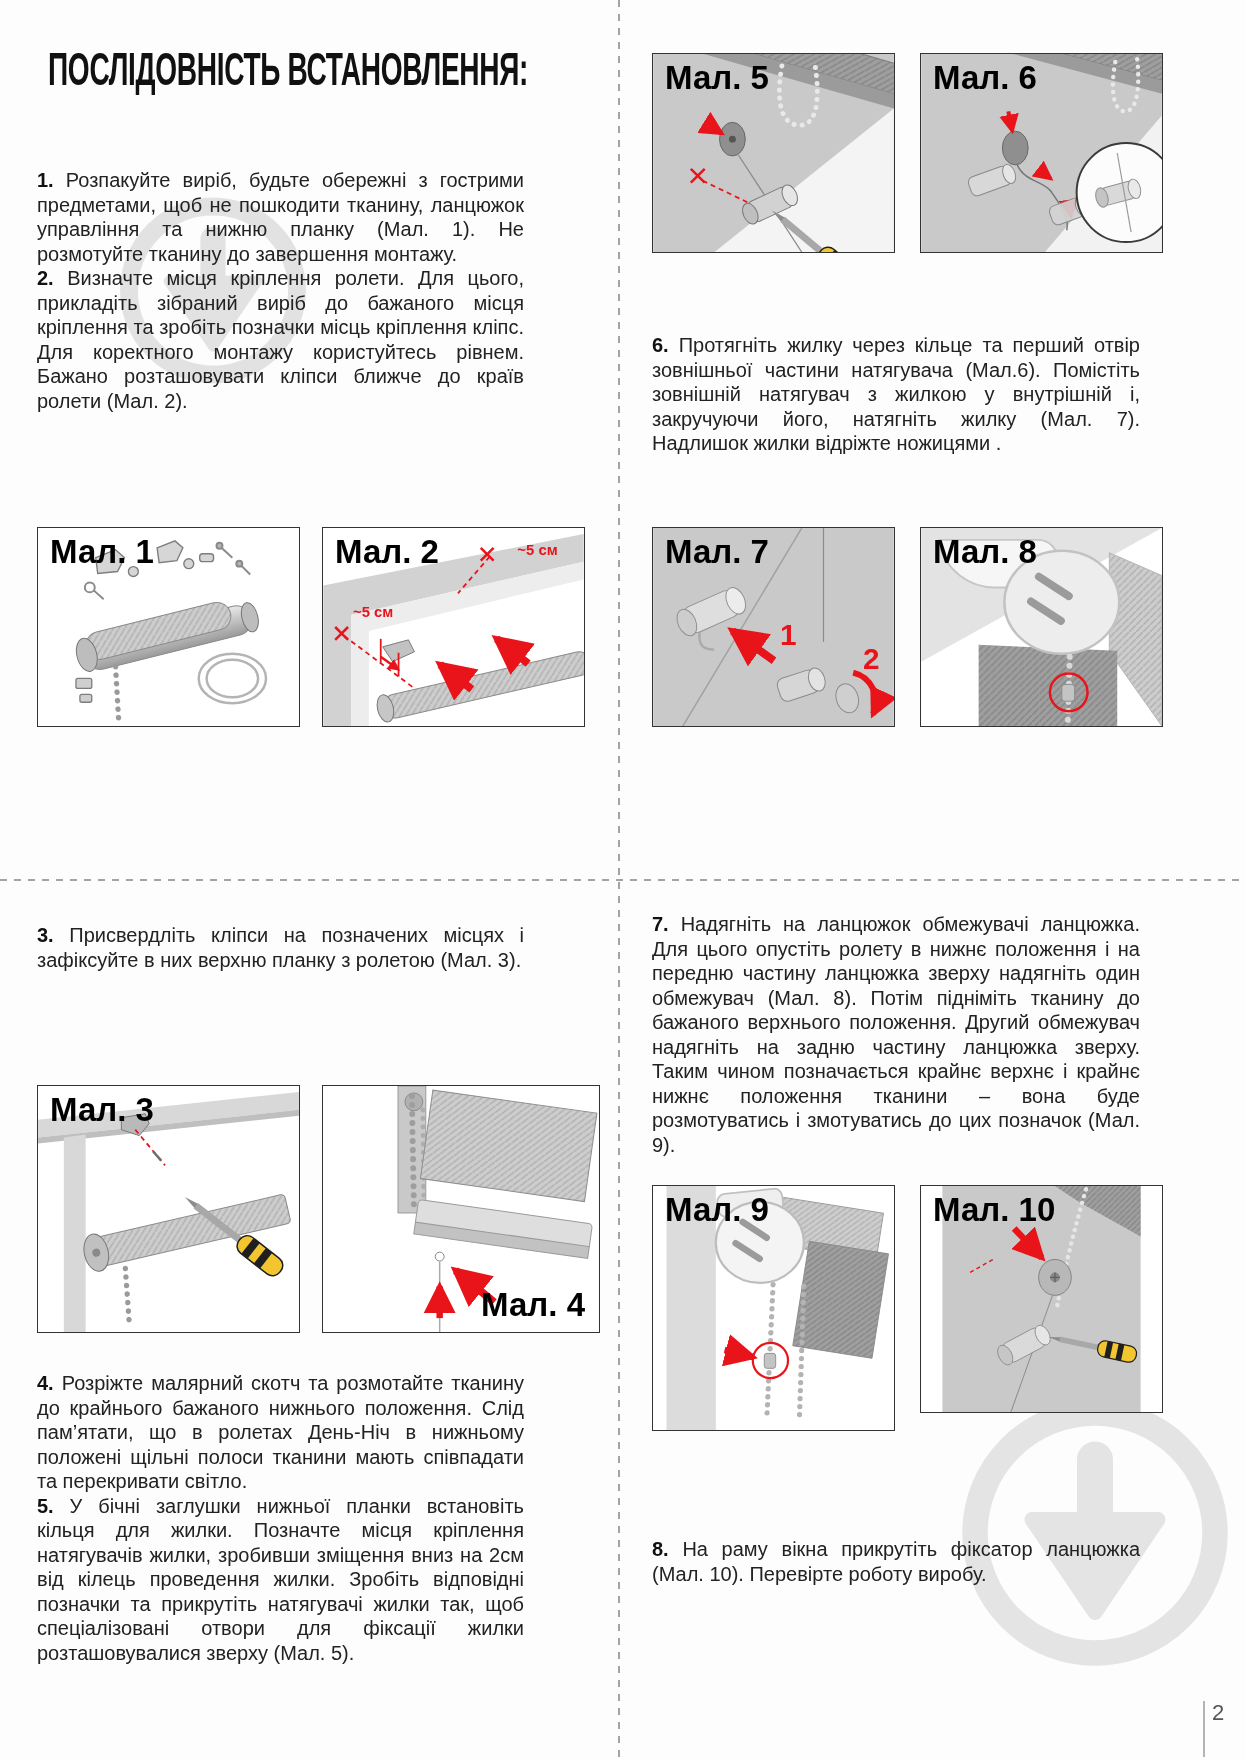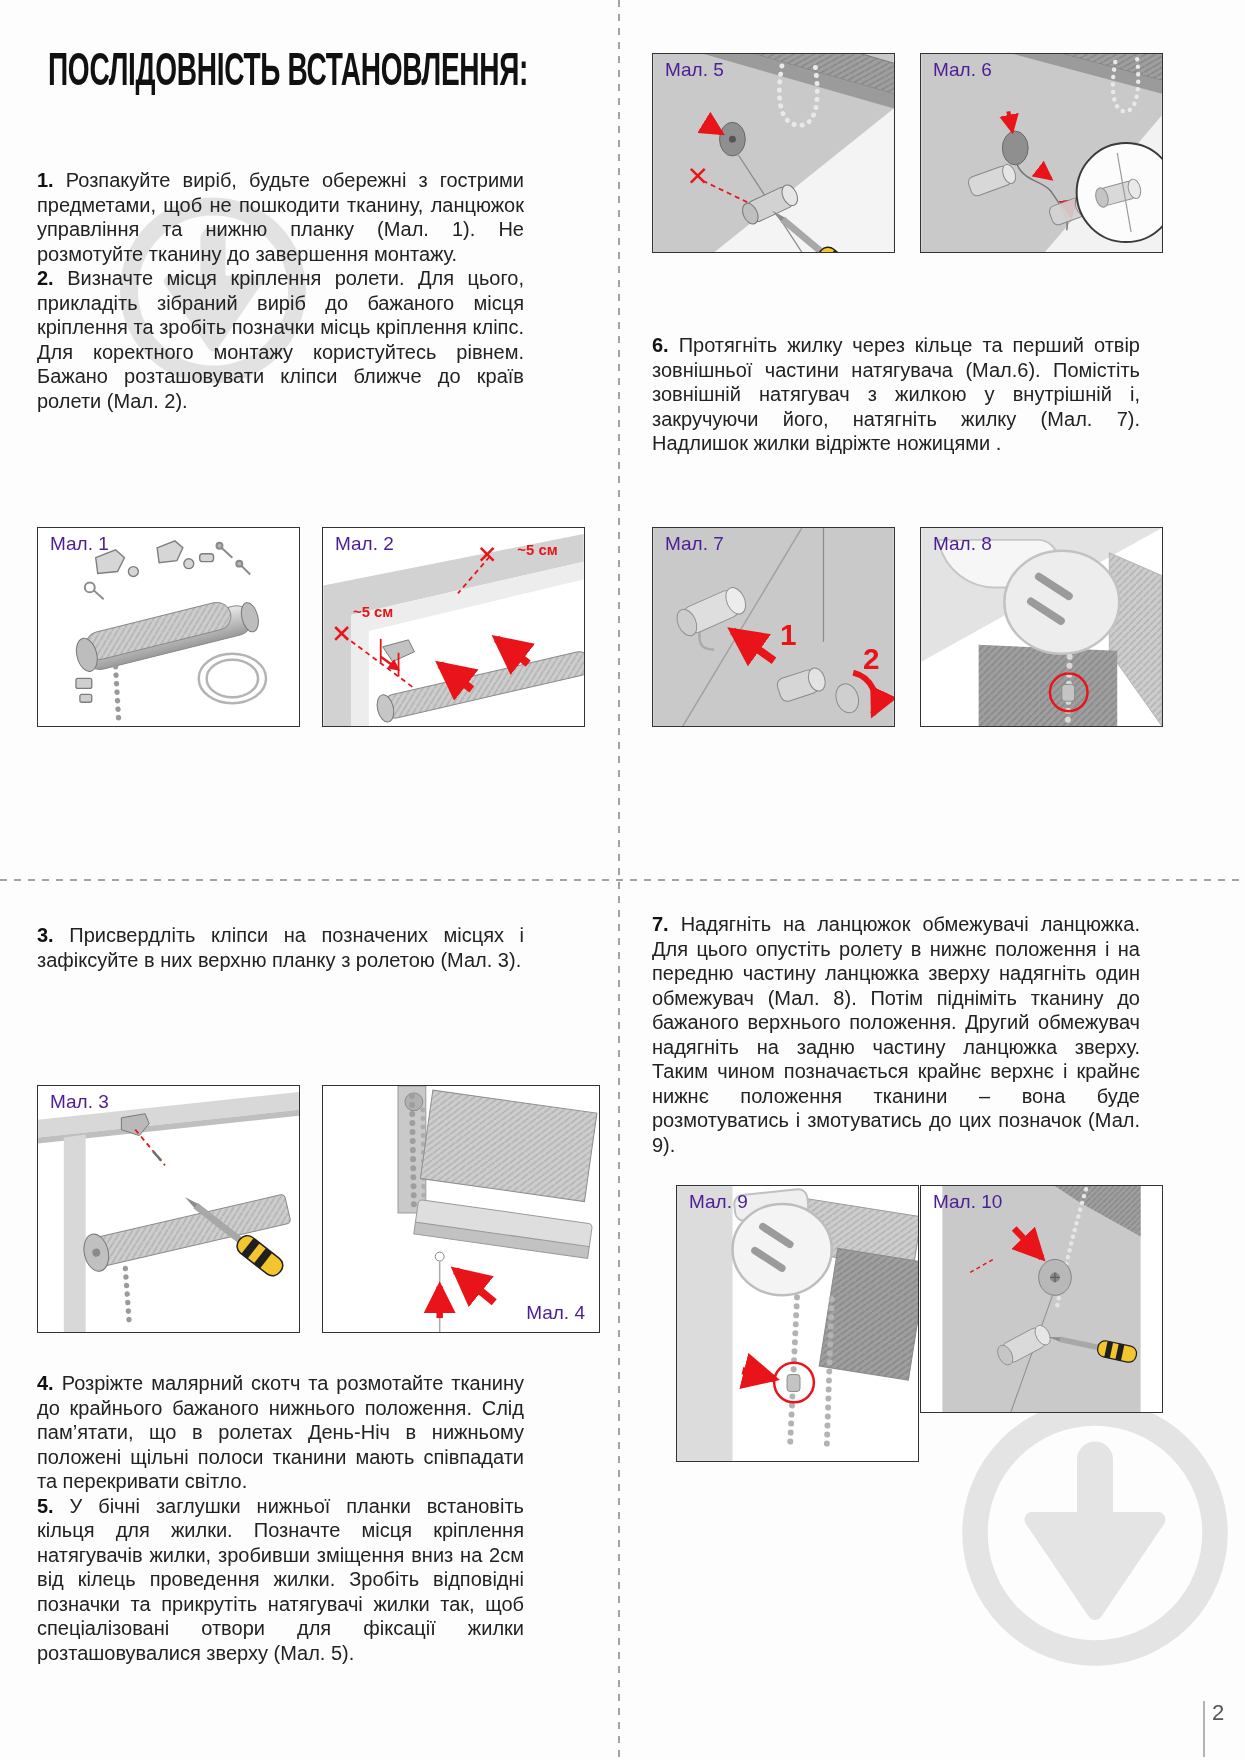--- a/index.html
+++ b/index.html
@@ -10,21 +10,21 @@
      background:repeating-linear-gradient(to bottom,#a3a3a3 0 7px,transparent 7px 14px);}
   .divider-h{position:absolute;z-index:1;height:2px;left:0;width:1245px;
      background:repeating-linear-gradient(to right,#a3a3a3 0 7px,transparent 7px 14px);}
   .title{position:absolute;z-index:2;left:48px;top:42px;font-size:46px;font-weight:800;
      white-space:nowrap;letter-spacing:-0.5px;transform:scaleX(0.61);transform-origin:left top;color:#111;}
   .txt{position:absolute;z-index:2;text-align:justify;font-size:20px;line-height:24.5px;color:#222;}
   .txt p{margin:0;}
   .txt b{font-weight:700;color:#111;}
   .fig{position:absolute;z-index:1;background:#fff;border:1.8px solid #333;box-sizing:border-box;}
   .fig svg{position:absolute;left:0;top:0;width:100%;height:100%;}
-  .fig .lab{position:absolute;left:12px;top:5px;font-size:19px;font-weight:400;color:#4c1d95;z-index:2;}
+  .fig .lab{position:absolute;left:12px;top:5px;font-size:33px;font-weight:700;color:#000000;z-index:2;}
   .fig .lab.br{left:auto;top:auto;right:14px;bottom:8px;}
   .pageno-line{position:absolute;z-index:2;left:1203px;top:1701px;width:2px;height:56px;background:#b3b3b3;}
   .pageno{position:absolute;z-index:2;left:1212px;top:1700px;font-size:22px;color:#555;}
 </style>
 </head>
 <body>
 
 <div class="page">
 
   <svg width="0" height="0" style="position:absolute">
@@ -78,20 +78,23 @@
 
   <div class="txt" style="left:37px;top:1371px;width:487px">
     <p><b>4.</b> <span>Розріжте малярний скотч та розмотайте тканину до крайнього бажаного нижнього положення. Слід пам’ятати, що в ролетах День-Ніч в нижньому положені щільні полоси тканини мають співпадати та перекривати світло.</span></p>
     <p><b>5.</b> <span>У бічні заглушки нижньої планки встановіть кільця для жилки. Позначте місця кріплення натягувачів жилки, зробивши зміщення вниз на 2см від кілець проведення жилки. Зробіть відповідні позначки та прикрутіть натягувачі жилки так, щоб спеціалізовані отвори для фіксації жилки розташовувалися зверху (Мал. 5).</span></p>
   </div>
 
   <div class="txt" style="left:652px;top:912px;width:488px">
     <p><b>7.</b> <span>Надягніть на ланцюжок обмежувачі ланцюжка. Для цього опустіть ролету в нижнє положення і на передню частину ланцюжка зверху надягніть один обмежувач (Мал. 8). Потім підніміть тканину до бажаного верхнього положення. Другий обмежувач надягніть на задню частину ланцюжка зверху. Таким чином позначається крайнє верхнє і крайнє нижнє положення тканини – вона буде розмотуватись і змотуватись до цих позначок (Мал. 9).</span></p>
   </div>
 
+  <div class="txt" style="left:652px;top:1537px;width:488px">
+    <p><b>8.</b> <span>На раму вікна прикрутіть фіксатор ланцюжка (Мал. 10). Перевірте роботу виробу.</span></p>
+  </div>
 
   <div class="fig" style="left:37px;top:527px;width:263px;height:200px">
     <svg viewBox="0 0 263 200">
       <g transform="rotate(-14 130 110)">
         <rect x="45" y="96" width="172" height="30" rx="15" fill="url(#tube)" stroke="#8a8a8a"></rect>
         <rect x="48" y="88" width="150" height="28" rx="14" fill="url(#hatch)" stroke="#8a8a8a"></rect>
         <ellipse cx="47" cy="108" rx="10" ry="17" fill="#bdbdbd" stroke="#777"></ellipse>
         <ellipse cx="216" cy="111" rx="8" ry="15" fill="#bdbdbd" stroke="#777"></ellipse>
       </g>
       <line x1="78" y1="140" x2="81" y2="192" stroke="#9a9a9a" stroke-width="5.5" stroke-dasharray="0.1 8.5" stroke-linecap="round"></line>
@@ -302,21 +305,21 @@
         <rect x="86" y="149" width="177" height="12" fill="#c2c2c2" stroke="#9a9a9a"></rect>
       </g>
       <circle cx="110" cy="172" r="4.5" fill="#ffffff" stroke="#848484"></circle>
       <line x1="110" y1="177" x2="110" y2="248" stroke="#ababab" stroke-width="1.5"></line>
       <line x1="110" y1="234" x2="110" y2="202" stroke="#e8141a" stroke-width="6.5" marker-end="url(#mR)"></line>
       <line x1="165" y1="218" x2="126" y2="186" stroke="#e8141a" stroke-width="8" marker-end="url(#mR)"></line>
     </svg>
     <span class="lab br">Мал. 4</span>
   </div>
 
-  <div class="fig" style="left:676px;top:1185px;width:243px;height:277px">
+  <div class="fig" style="left:652px;top:1185px;width:243px;height:246px">
     <svg viewBox="0 0 243 277">
       <rect width="243" height="277" fill="#ffffff"></rect>
       <rect x="0" y="0" width="56" height="277" fill="#dcdcdc"></rect>
       <g transform="rotate(9 150 45)">
         <rect x="96" y="16" width="147" height="54" fill="url(#hatch)" stroke="#999"></rect>
       </g>
       <g transform="rotate(9 190 130)">
         <rect x="152" y="68" width="91" height="120" fill="url(#hatchD)" stroke="#8a8a8a"></rect>
       </g>
       <rect x="58" y="6" width="74" height="26" rx="9" fill="#efefef" stroke="#c0c0c0" stroke-width="2" transform="rotate(-6 95 19)"></rect>

